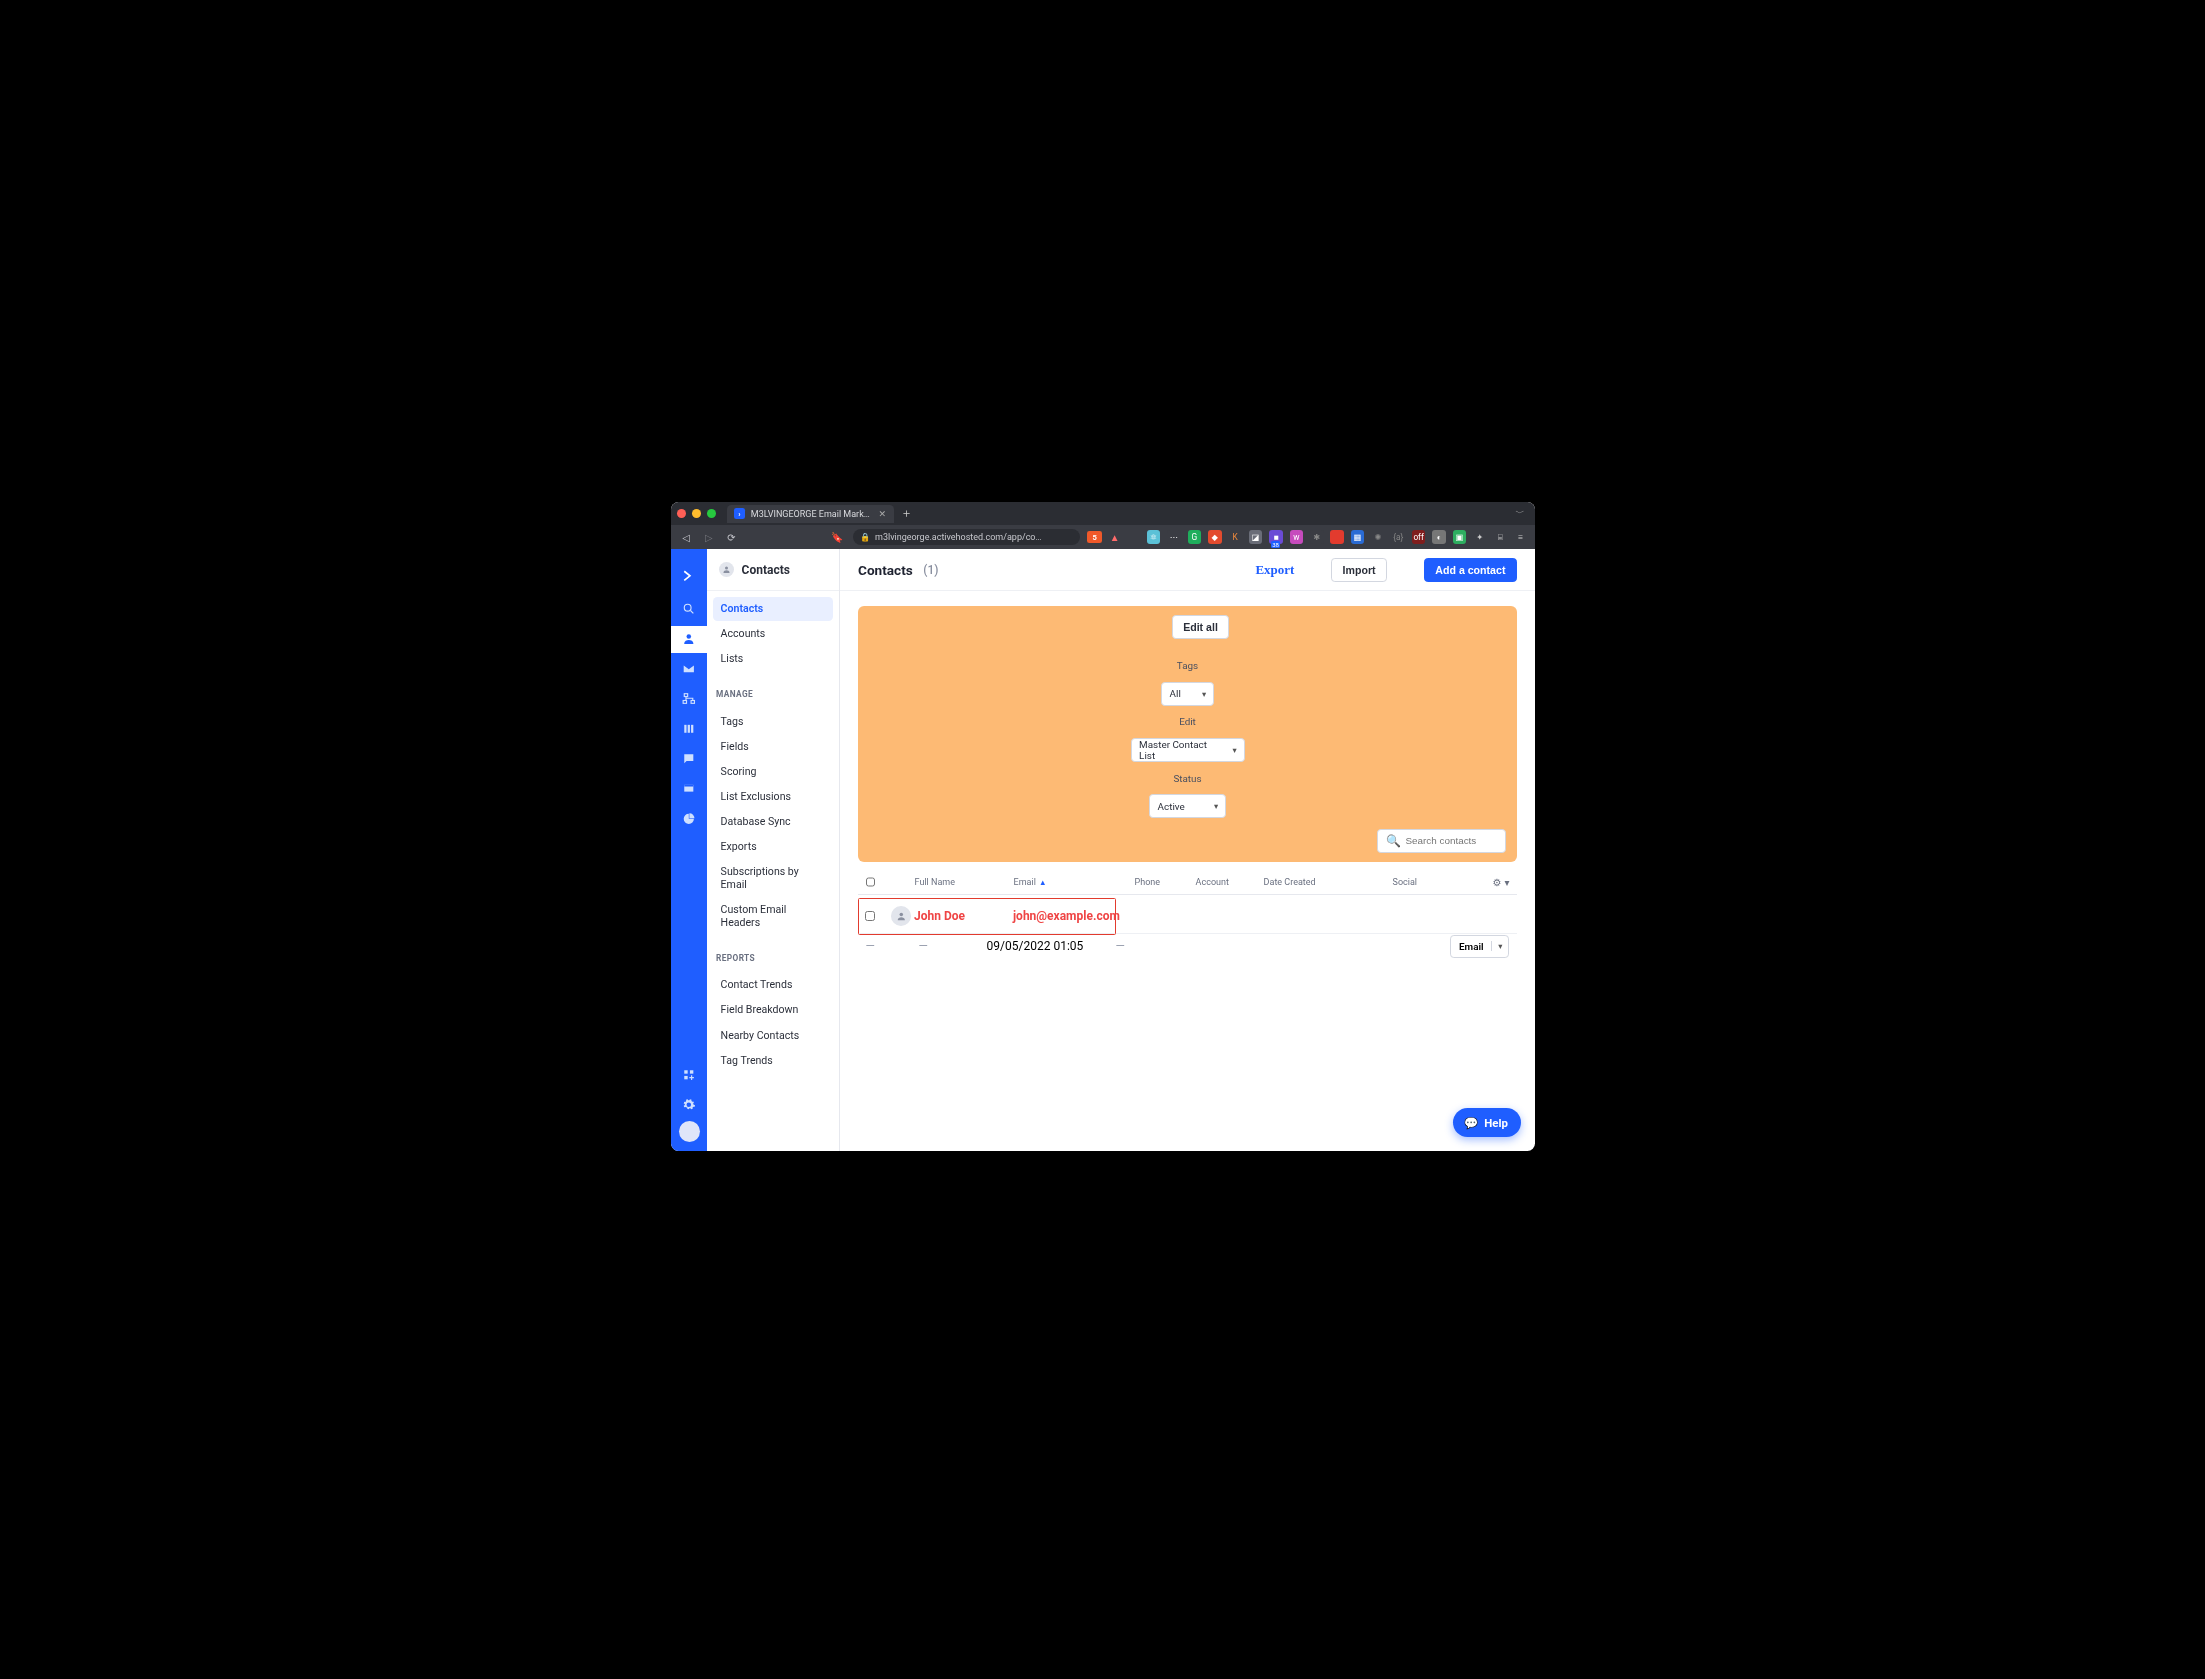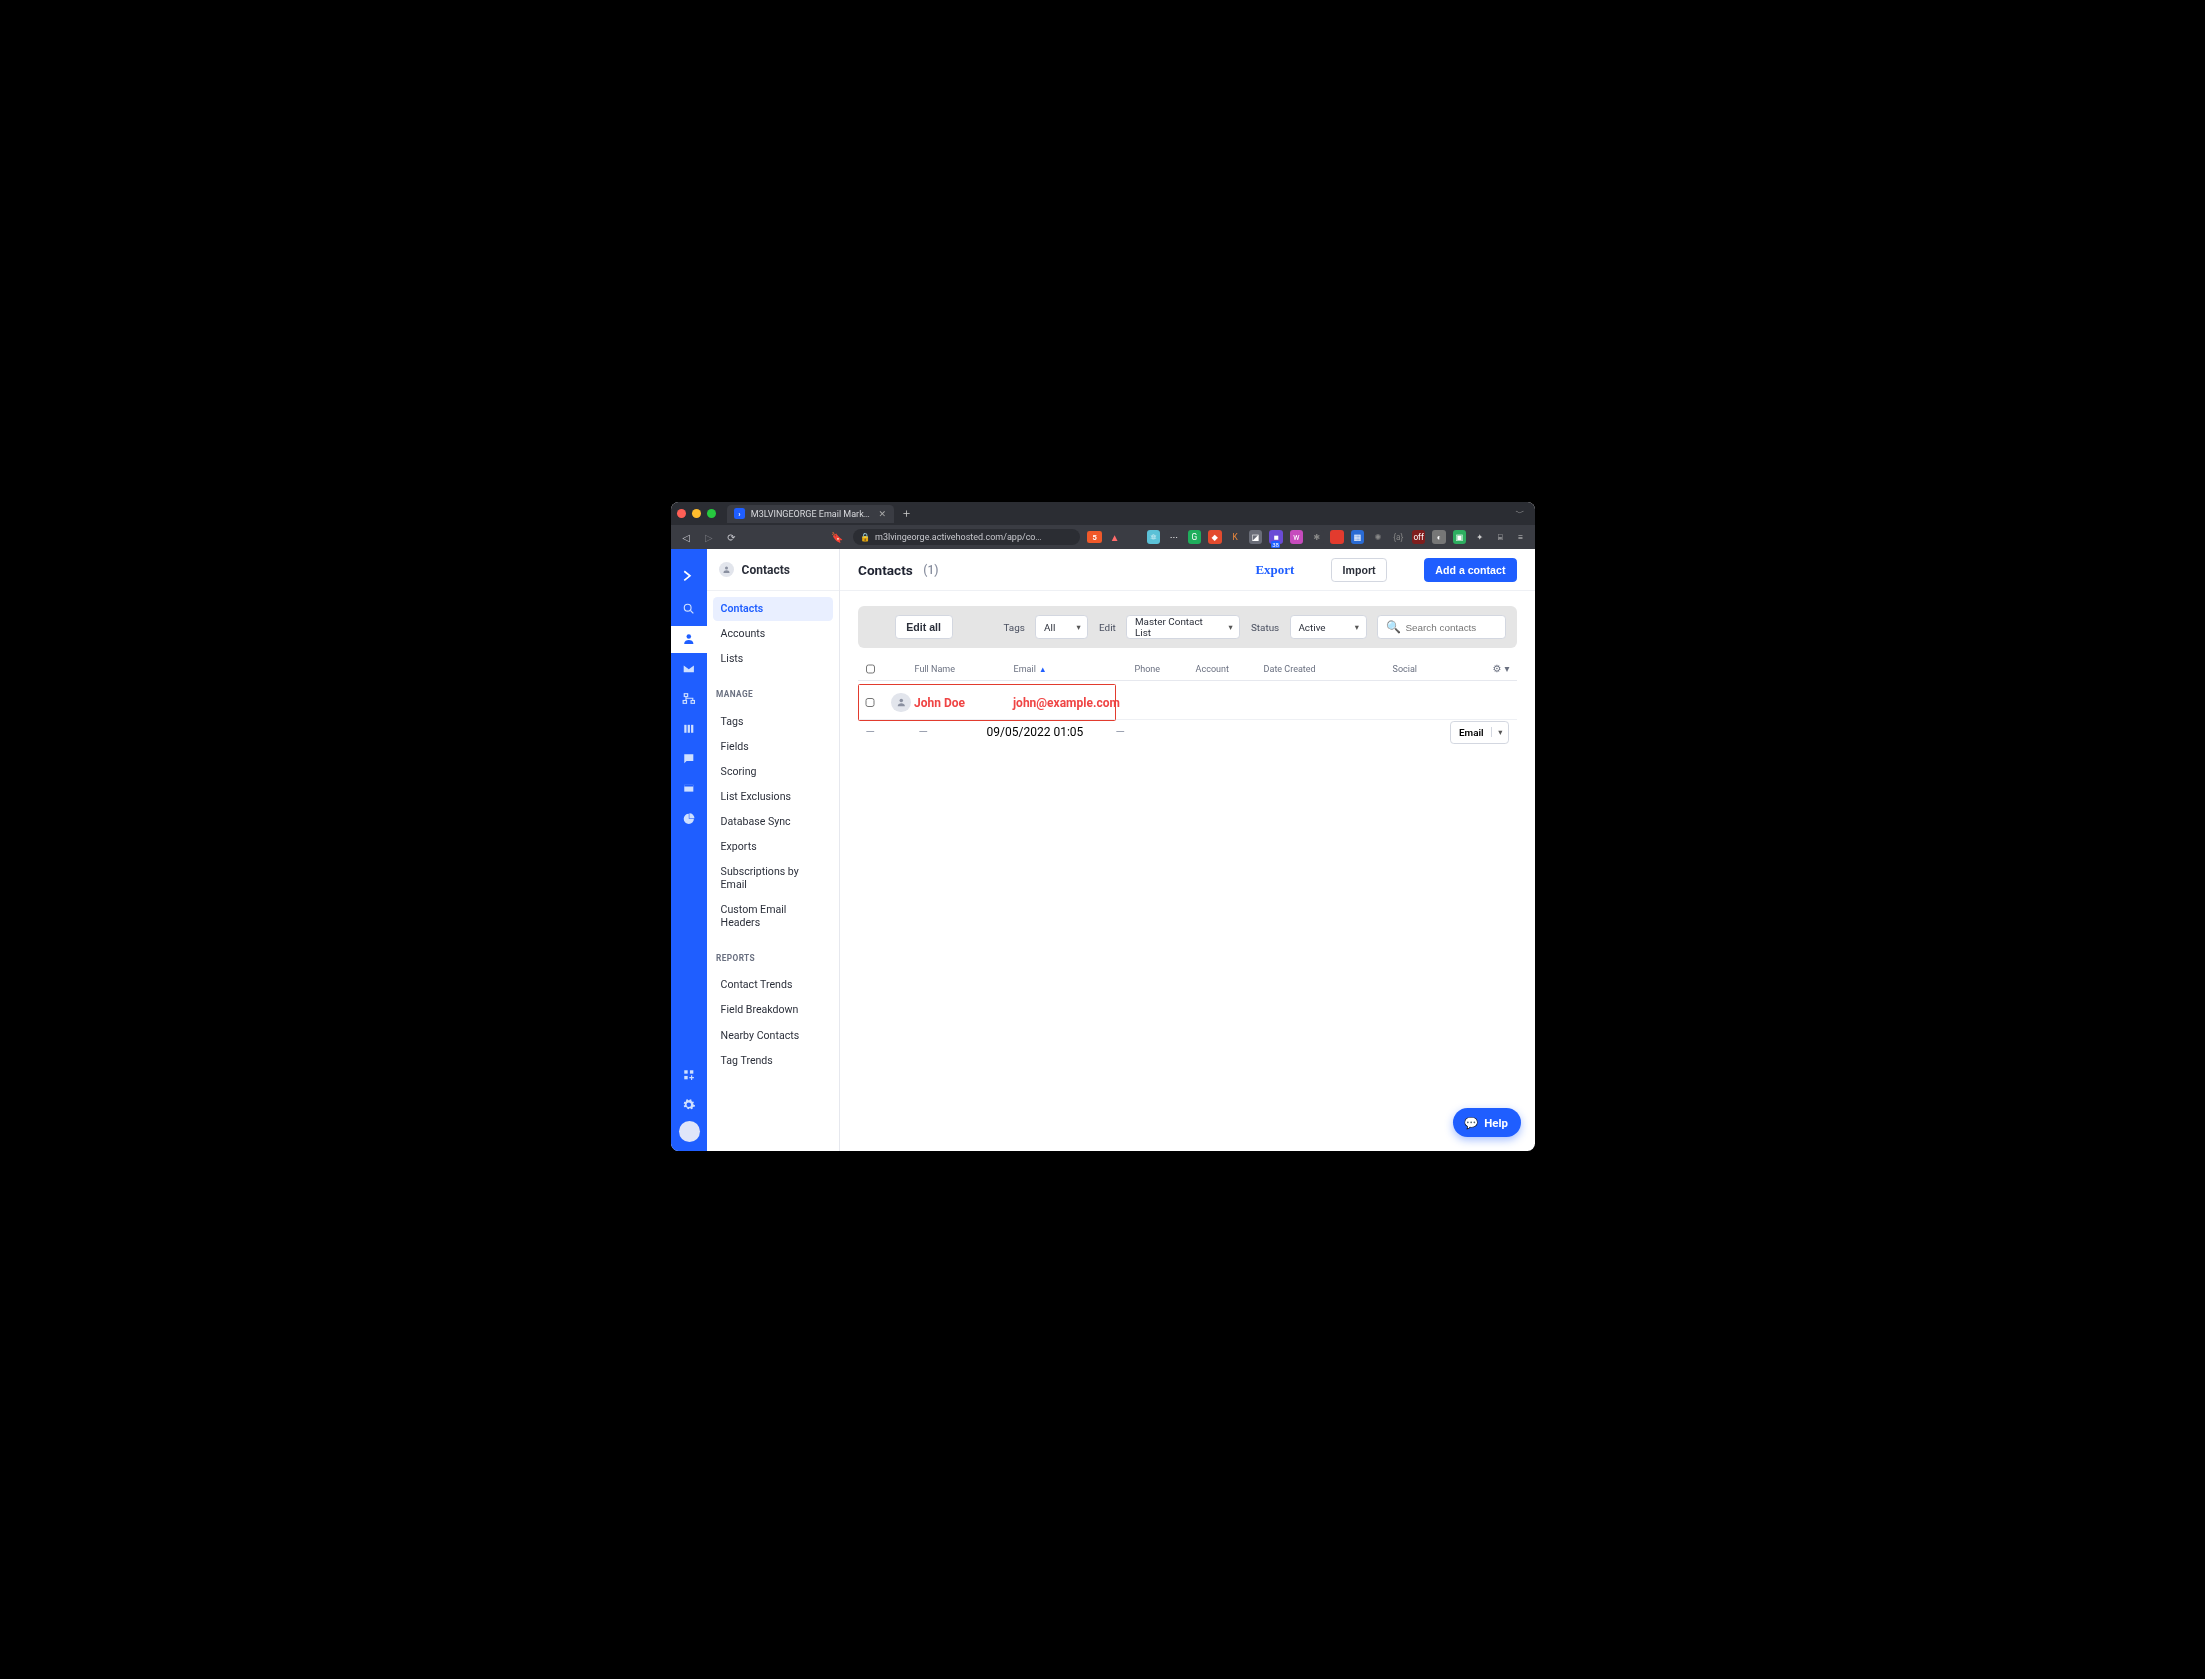--- a/index.html
+++ b/index.html
@@ -57,29 +57,29 @@
   .sb-head { padding:12px 9px 4.5px; font-size:8.3px; font-weight:700; color:#6a7080; letter-spacing:0.4px;}
   .main { flex:1; display:flex; flex-direction:column; min-width:0;}
   .mainhead { height:42px; border-bottom:0.8px solid #eef0f4; display:flex; align-items:center; padding:0 18px; gap:10.6px;}
   .mh-title { font-size:13.6px; font-weight:700; color:#1e2230;}
   .mh-count { color:#8a90a0; font-weight:500;}
   .mh-spacer { flex:1;}
   .link { color:#1f5eff; font-weight:600; font-size:13px; cursor:pointer;font-family:Liberation Serif, serif;}
   .btn { height:24px; padding:0 10.6px; border-radius:3.8px; border:0.8px solid #d3d7e0; background:#fff; font-size:10.6px; font-weight:600; color:#2b2f3a; display:flex; align-items:center; cursor:pointer;margin-left:26px;}
   .btn.primary { background:#1f5eff; color:#fff; border-color:#1f5eff;}
   .content { padding:15px 18px 18px;}
-  .filters { background:#e5e5e5; border-radius:6px; padding:9px 10.6px; display:flex; align-items:center; gap:10.6px;}
+  .filters { background:#fdba74; border-radius:6px; padding:9px 10.6px; display:flex; align-items:center; gap:10.6px;flex-direction:column;}
   .flabel { font-size:9.9px; color:#4a5060;}
   .sel { height:24px; border:0.8px solid #d3d7e0; border-radius:3.8px; background:#fff; padding:0 21px 0 7.6px; font-size:9.9px; color:#2b2f3a; display:flex; align-items:center; position:relative; cursor:pointer;}
   .sel::after { content:"▾"; position:absolute; right:6.8px; color:#555; font-size:8.3px;}
   .search { margin-left:auto; height:24px; border:0.8px solid #d3d7e0; border-radius:3.8px; background:#fff; display:flex; align-items:center; padding:0 7.6px; gap:4.5px; width:129px;}
   .search input { border:none; outline:none; font-size:9.9px; width:100%; background:transparent;}
   .search .mag { color:#8a90a0;}
   .tablewrap { margin-top:10.6px;}
-  .thead { display:flex; align-items:flex-end; padding:4.5px 7.6px 6px; border-bottom:0.8px solid #e6e8ee; font-size:9px; color:#6a7080; gap:0;}
+  .thead { display:flex; align-items:center; padding:4.5px 7.6px 6px; border-bottom:0.8px solid #e6e8ee; font-size:9px; color:#6a7080; gap:0;}
   .c-chk { width:26px; display:flex; align-items:center;}
   .c-chk input { width:9.9px;height:9.9px;}
   .c-ava { width:23px;}
   .c-name { width:99px;}
   .c-email { width:121px;}
   .c-phone { width:61px;}
   .c-acct { width:68px;}
   .c-date { width:129px;}
   .c-social { flex:1;}
   .c-act { width:68px; display:flex; justify-content:flex-end; align-items:center;}

